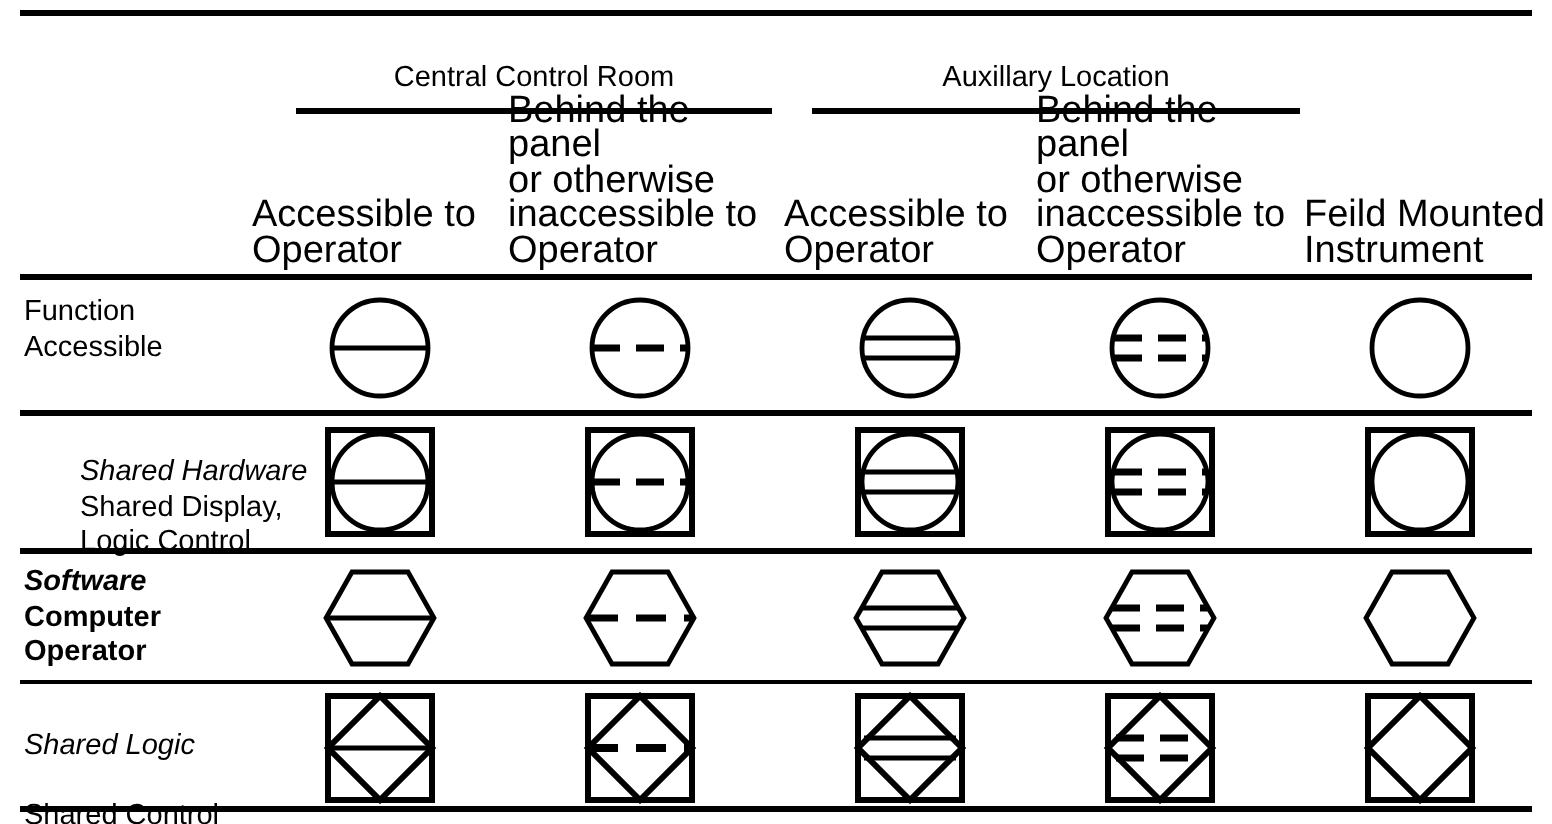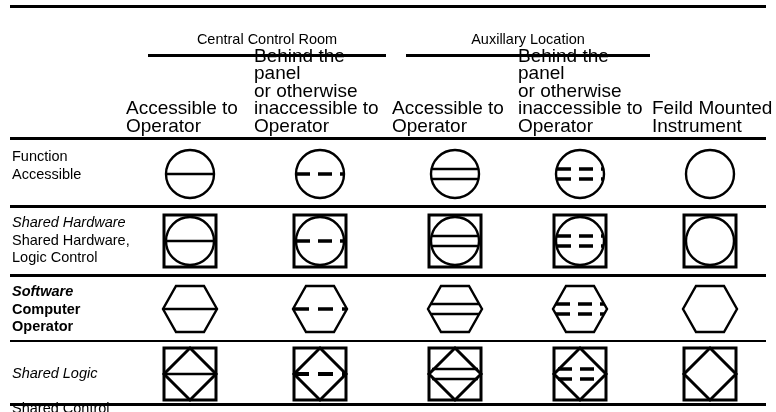--- a/index.html
+++ b/index.html
@@ -39,21 +39,21 @@
   .ch1{left:126px;width:130px;}
   .ch2{left:254px;width:134px;}
   .ch3{left:392px;width:130px;}
   .ch4{left:518px;width:134px;}
   .ch5{left:652px;width:122px;}
 
   
   .rowlabel{position:absolute;left:12px;font-size:14.5px;line-height:17.5px;width:140px;}
   .rowlabel .it{font-style:italic;}
   .rl1{top:148px;}
-  .rl2{top:214px;}
+  .rl2{top:228px;margin-left:28px;}
   .rl3{top:283px;font-weight:bold;}
   .rl4{top:348px;margin-top:17px;}
 
   
   .cell{position:absolute;width:80px;height:62px;}
   .cell svg{display:block;position:absolute;left:50%;top:50%;transform:translate(-50%,-50%);}
 
   .c1{left:150px;} .c2{left:280px;} .c3{left:415px;} .c4{left:540px;} .c5{left:670px;}
   .rw1{top:143px;} .rw2{top:210px;} .rw3{top:278px;} .rw4{top:343px;}
 
@@ -93,21 +93,21 @@
   <div class="colheadwrap ch5">
     <span><span>Feild Mounted</span><br><span>Instrument</span></span>
   </div>
 
   <div class="rowlabel rl1">
     <span>Function</span><br>
     <span>Accessible</span>
   </div>
   <div class="rowlabel rl2">
     <span class="it">Shared Hardware</span><br>
-    <span>Shared Hardware,</span><br>
+    <span>Shared Display,</span><br>
     <span>Logic Control</span>
   </div>
   <div class="rowlabel rl3">
     <span class="it">Software</span><br>
     <span>Computer</span><br>
     <span>Operator</span>
   </div>
   <div class="rowlabel rl4">
     <span class="it">Shared Logic</span><br>
     <br>

